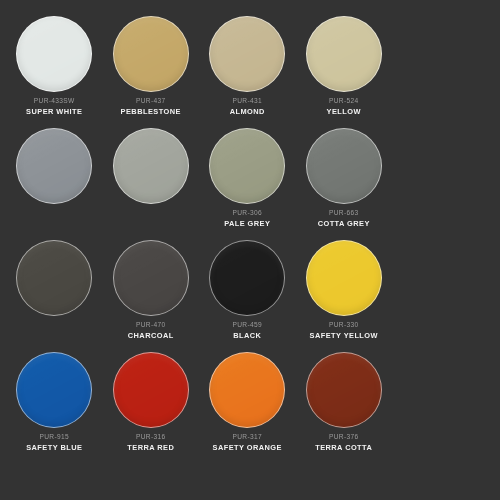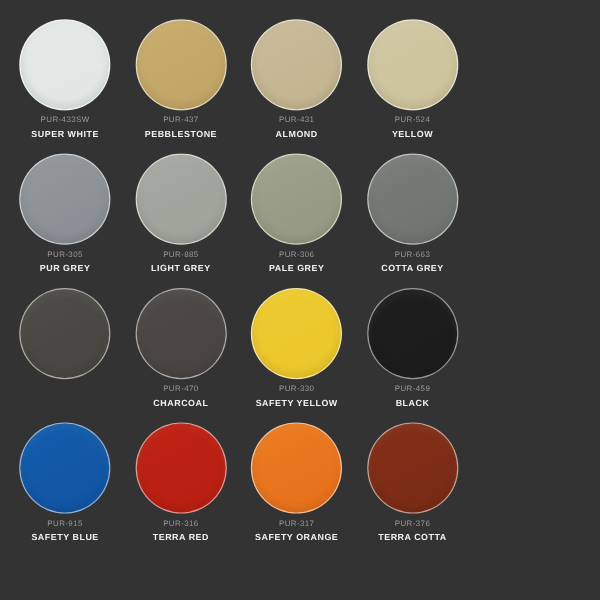--- a/index.html
+++ b/index.html
@@ -133,32 +133,24 @@
         </div>
         <div class="swatch-meta">
           <span class="swatch-code">PUR-524</span>
           <span class="swatch-name">YELLOW</span>
         </div>
       </div>
       <div class="swatch-cell">
         <div class="swatch-disc-wrap">
           <div class="swatch-disc" style="background-color: rgb(142, 147, 152);"></div>
         </div>
-        <div class="swatch-meta">
-          <span class="swatch-code">PUR-305</span>
-          <span class="swatch-name">PUR GREY</span>
-        </div>
       </div>
       <div class="swatch-cell">
         <div class="swatch-disc-wrap">
           <div class="swatch-disc" style="background-color: rgb(163, 166, 158);"></div>
-        </div>
-        <div class="swatch-meta">
-          <span class="swatch-code">PUR-885</span>
-          <span class="swatch-name">LIGHT GREY</span>
         </div>
       </div>
       <div class="swatch-cell">
         <div class="swatch-disc-wrap">
           <div class="swatch-disc" style="background-color: rgb(155, 158, 134);"></div>
         </div>
         <div class="swatch-meta">
           <span class="swatch-code">PUR-306</span>
           <span class="swatch-name">PALE GREY</span>
         </div>
@@ -181,38 +173,38 @@
         <div class="swatch-disc-wrap">
           <div class="swatch-disc" style="background-color: rgb(74, 71, 69);"></div>
         </div>
         <div class="swatch-meta">
           <span class="swatch-code">PUR-470</span>
           <span class="swatch-name">CHARCOAL</span>
         </div>
       </div>
       <div class="swatch-cell">
         <div class="swatch-disc-wrap">
+          <div class="swatch-disc" style="background-color: rgb(29, 29, 29);"></div>
+        </div>
+        <div class="swatch-meta">
+          <span class="swatch-code">PUR-459</span>
+          <span class="swatch-name">BLACK</span>
+        </div>
+      </div>
+      <div class="swatch-cell">
+        <div class="swatch-disc-wrap">
           <div class="swatch-disc" style="background-color: rgb(236, 201, 46);"></div>
         </div>
         <div class="swatch-meta">
           <span class="swatch-code">PUR-330</span>
           <span class="swatch-name">SAFETY YELLOW</span>
         </div>
       </div>
       <div class="swatch-cell">
         <div class="swatch-disc-wrap">
-          <div class="swatch-disc" style="background-color: rgb(29, 29, 29);"></div>
-        </div>
-        <div class="swatch-meta">
-          <span class="swatch-code">PUR-459</span>
-          <span class="swatch-name">BLACK</span>
-        </div>
-      </div>
-      <div class="swatch-cell">
-        <div class="swatch-disc-wrap">
           <div class="swatch-disc" style="background-color: rgb(18, 89, 168);"></div>
         </div>
         <div class="swatch-meta">
           <span class="swatch-code">PUR-915</span>
           <span class="swatch-name">SAFETY BLUE</span>
         </div>
       </div>
       <div class="swatch-cell">
         <div class="swatch-disc-wrap">
           <div class="swatch-disc" style="background-color: rgb(187, 33, 19);"></div>

